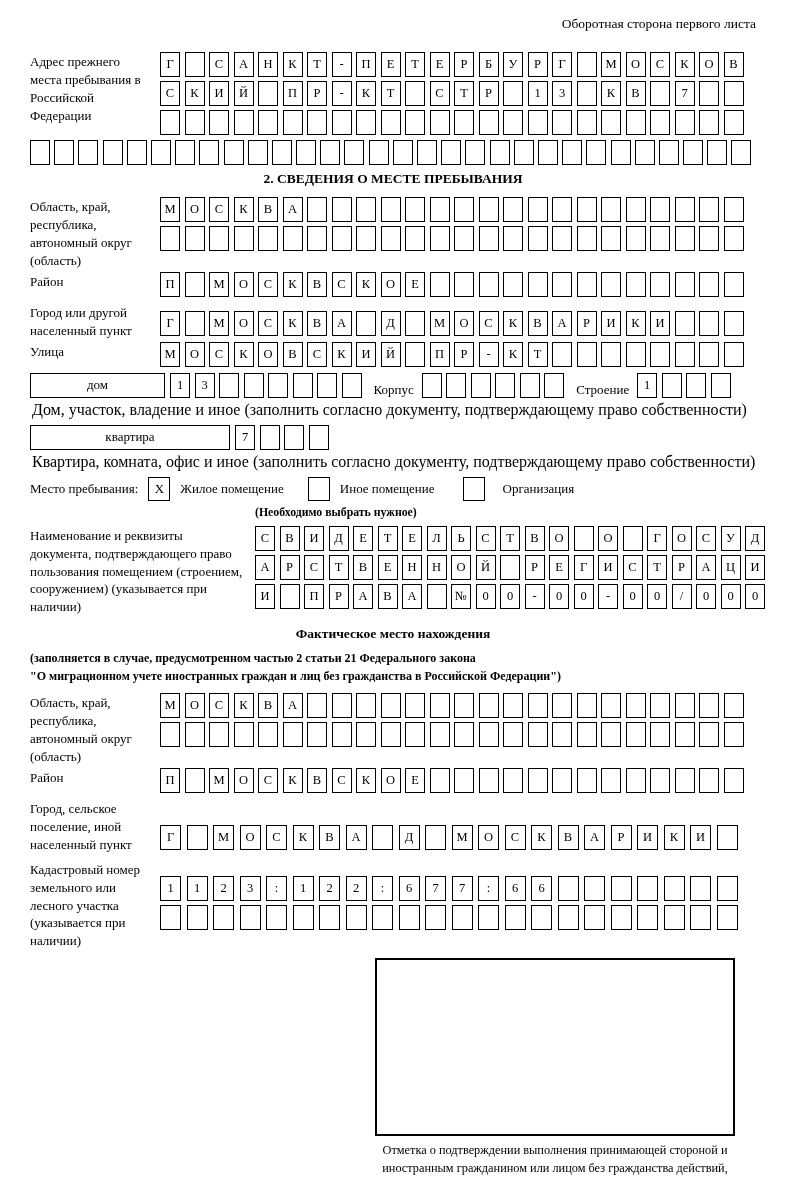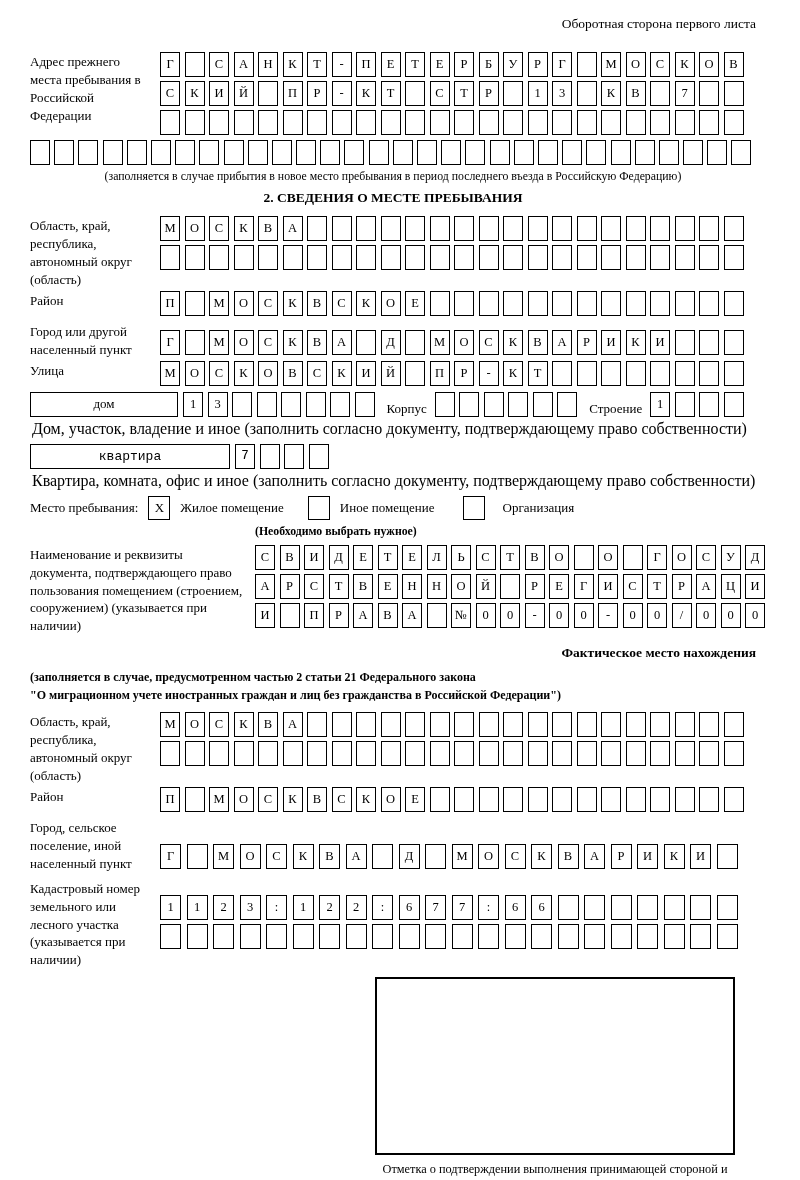--- a/index.html
+++ b/index.html
@@ -18,28 +18,28 @@
         display:flex;align-items:center;justify-content:center;
         font-size:12.5px;line-height:1;}
   .cells.wide{gap:5.5px;}
   .cells.wide .cell{width:21px;}
   .fullrow{gap:4.2px;margin-top:1px;}
   .note{font-size:11.8px;text-align:center;margin:3px 0 2px 0;}
   .sect-title{font-size:13.5px;font-weight:bold;text-align:center;margin:6px 0 10px 0;}
   .caption{font-size:16px;margin:1px 0 6px 2px;}
   .labelbox{height:25px;border:1.5px solid #000;box-sizing:border-box;flex:none;
             display:flex;align-items:center;justify-content:center;font-size:13px;}
-  .dombox{width:148px;margin-right:5px;}
+  .dombox{width:135px;margin-right:5px;}
   .kvbox{width:200px;margin-right:5px;}
   .inline-lbl{font-size:13px;flex:none;padding:0 8px 0 12px;}
   .stayrow{display:flex;align-items:center;font-size:13px;margin-top:4px;}
   .cb{width:22px;height:24px;border:1.5px solid #000;box-sizing:border-box;flex:none;
       display:flex;align-items:center;justify-content:center;font-size:13px;margin:0 10px;}
   .choose-note{font-size:11.8px;margin:4px 0 6px 225px;font-weight:bold;}
-  .fact-title{font-size:13.5px;font-weight:bold;text-align:right;margin:10px 0 8px 0;}
+  .fact-title{font-size:13.5px;font-weight:bold;text-align:center;margin:10px 0 8px 0;}
   .fact-note{font-size:12px;line-height:1.45;font-weight:bold;}
   .mb2{margin-bottom:2px;} .mt6{margin-top:6px;align-items:center;}
   .stamp-wrap{width:402px;margin-left:auto;margin-right:0;margin-top:8px;}
   .stamp-box{width:360px;height:178px;border:2px solid #000;box-sizing:border-box;margin:0 auto 6px auto;}
   .stamp-caption{font-size:12.3px;text-align:center;line-height:1.42;}
 </style>
 </head>
 <body>
 
 <div class="page">
@@ -154,21 +154,20 @@
       <span class="cell"></span>
       <span class="cell"></span>
       <span class="cell"></span>
       <span class="cell"></span>
       <span class="cell"></span>
       <span class="cell"></span>
       <span class="cell"></span>
       <span class="cell"></span>
       <span class="cell"></span>
     </div>
-  <div class="note">(заполняется в случае прибытия в новое место пребывания в период последнего въезда в Российскую Федерацию)</div>
 
   <div class="sect-title">2. СВЕДЕНИЯ О МЕСТЕ ПРЕБЫВАНИЯ</div>
 
   <div class="rowflex mb2">
     <div class="lbl w130">Область, край, республика, автономный округ (область)</div>
     <div class="col">
       <div class="cells">
           <span class="cell">М</span>
           <span class="cell">О</span>
           <span class="cell">С</span>
@@ -337,21 +336,21 @@
     <div class="inline-lbl">Строение</div>
     <div class="cells" style="margin-bottom:0">
         <span class="cell">1</span>
         <span class="cell"></span>
         <span class="cell"></span>
         <span class="cell"></span>
       </div>
   </div>
   <div class="caption">Дом, участок, владение и иное (заполнить согласно документу, подтверждающему право собственности)</div>
 
-  <div class="rowcenter" style="margin-bottom:3px;font-family:Liberation Mono, monospace;">
+  <div class="rowcenter" style="margin-bottom:3px;">
     <div class="labelbox kvbox">квартира</div>
     <div class="cells" style="margin-bottom:0">
         <span class="cell">7</span>
         <span class="cell"></span>
         <span class="cell"></span>
         <span class="cell"></span>
       </div>
   </div>
   <div class="caption">Квартира, комната, офис и иное (заполнить согласно документу, подтверждающему право собственности)</div>
 

